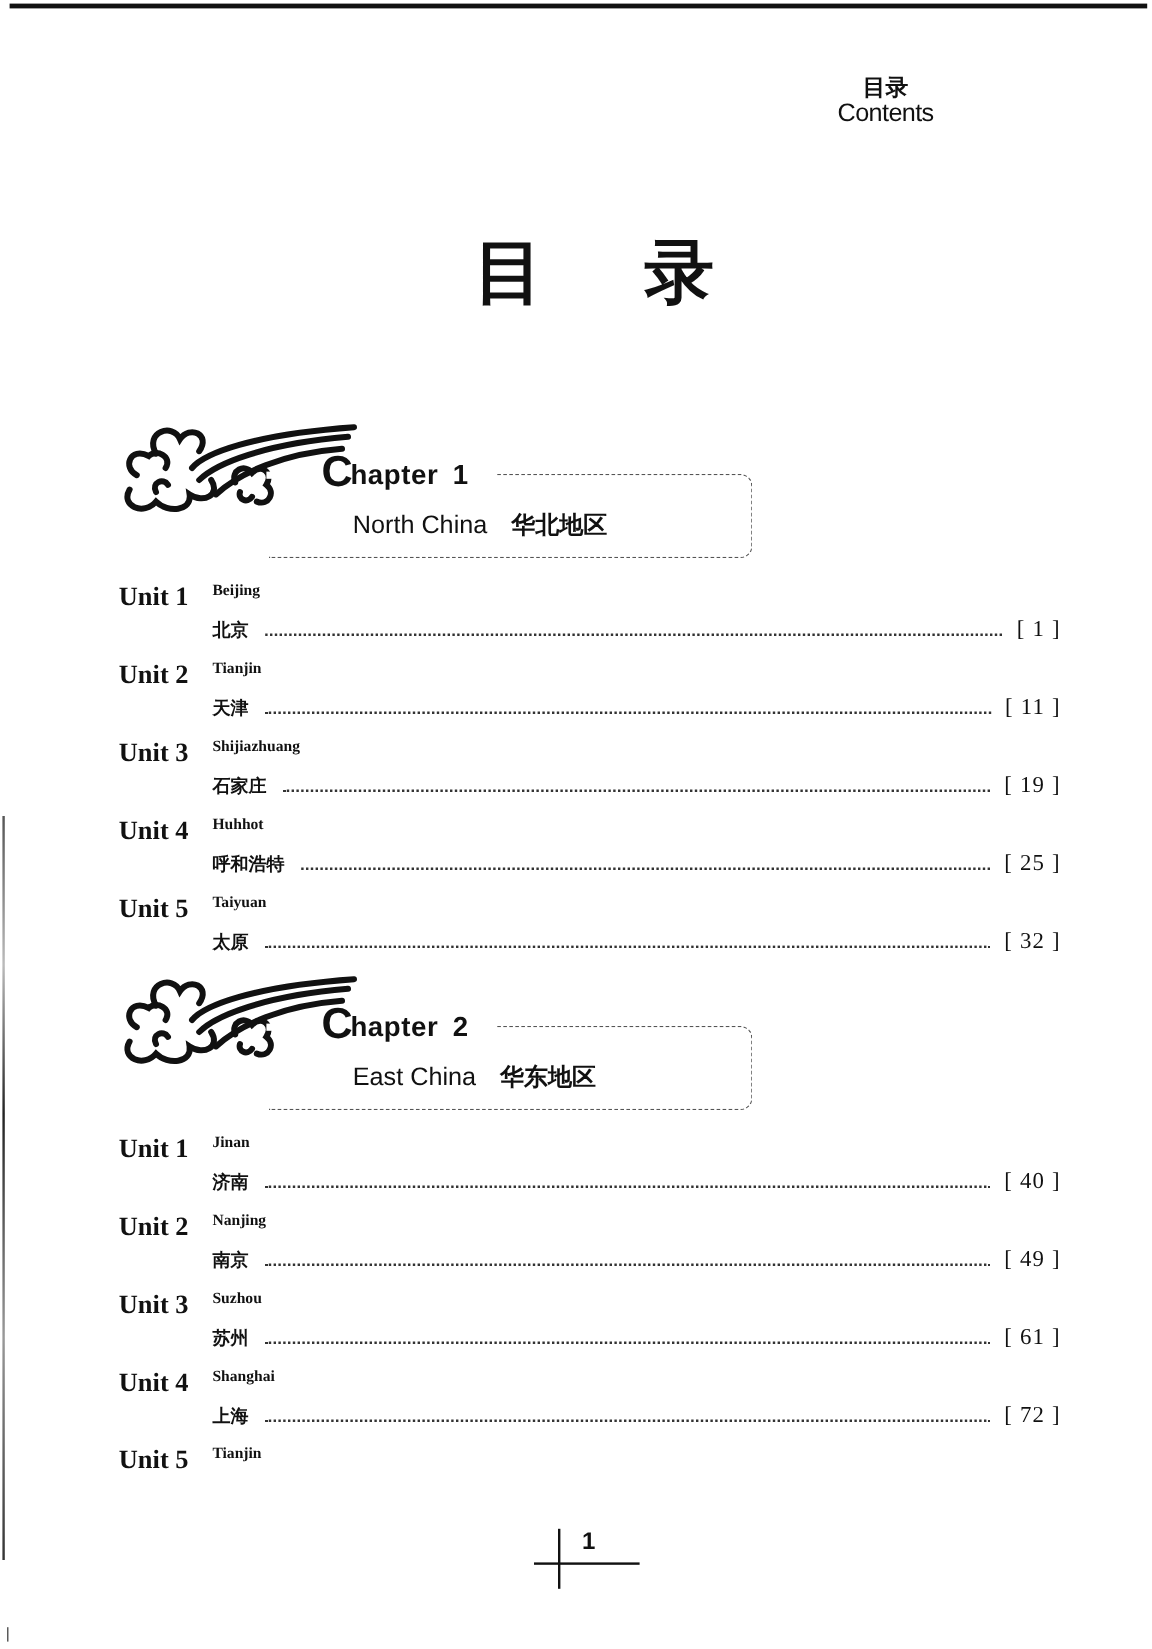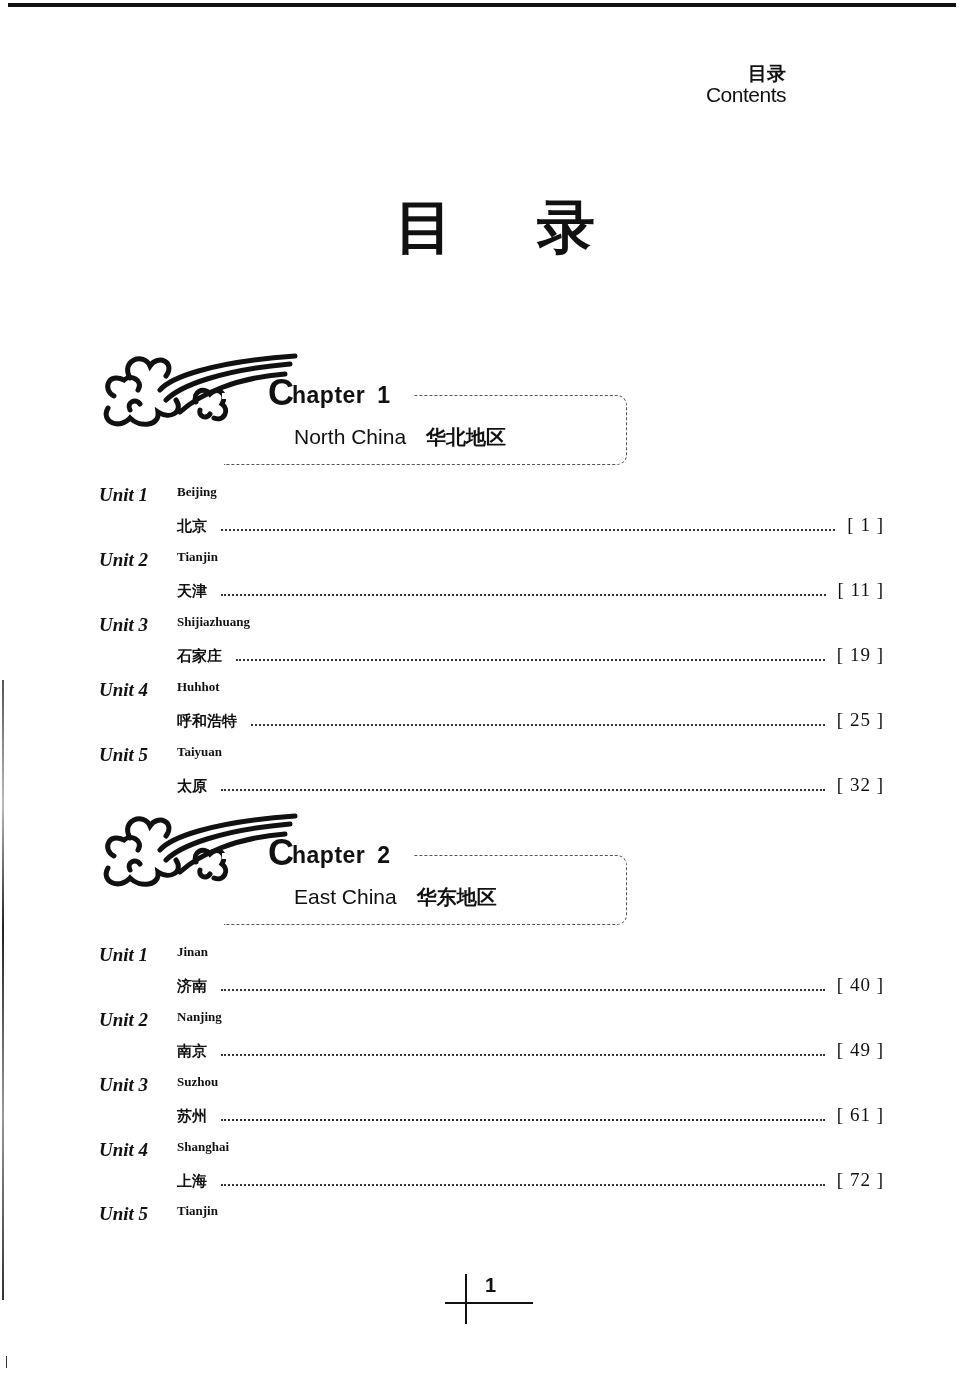--- a/index.html
+++ b/index.html
@@ -5,39 +5,39 @@
     html, body { margin: 0; padding: 0; }
     body {
       width: 960px; height: 1374px; background: #ffffff; position: relative;
       overflow: hidden; color: #111111;
       font-family: "DejaVu Serif", "Liberation Serif", serif;
     }
     .top-rule { position: absolute; left: 8px; right: 4px; top: 3px; height: 4px; background: #111; }
     .left-edge { position: absolute; left: 2px; top: 680px; width: 2px; height: 620px; background: linear-gradient(#555, #bbb 20%, #222 40%, #999 70%, #333); }
     .left-tick { position: absolute; left: 6px; top: 1356px; width: 1px; height: 12px; background: #333; }
 
-    .running-head { position: absolute; top: 64px; left: 690px; width: 96px; text-align: right; line-height: 1.05; }
+    .running-head { position: absolute; top: 64px; left: 690px; width: 96px; text-align: center; line-height: 1.05; }
     .running-head .zh { font-family: "DejaVu Sans", sans-serif; font-size: 19px; font-weight: bold; }
     .running-head .en { font-family: "Liberation Sans", sans-serif; font-size: 21px; letter-spacing: -0.5px; }
 
     .page-title { position: absolute; top: 198px; left: 395px; width: 200px; display: flex; justify-content: space-between; font-family: "DejaVu Serif", serif; font-weight: bold; font-size: 58px; line-height: 1; }
 
     .chapter { position: absolute; left: 100px; width: 540px; height: 115px; }
     .cloud { position: absolute; left: 0; top: 0; width: 200px; height: 82px; }
     .chapter-label { position: absolute; left: 168px; top: 22px; font-family: "Liberation Sans", sans-serif; font-weight: bold; font-size: 23px; letter-spacing: 0.5px; }
     .chapter-label .big-c { font-size: 36px; font-weight: 900; vertical-align: -2px; letter-spacing: -2px; }
     .chapter-label .num { margin-left: 12px; }
     .chapter-box { position: absolute; left: 124px; top: 45px; width: 402px; height: 68px; border-top: 1px dashed #555; border-right: 1px dashed #555; border-bottom: 1px dashed #555; border-radius: 0 10px 10px 0; }
     .chapter-box .mask { position: absolute; left: -2px; top: -3px; width: 192px; height: 6px; background: #fff; }
     .chapter-sub { position: absolute; left: 194px; top: 74px; font-size: 21px; white-space: nowrap; }
     .chapter-sub .en { font-family: Liberation Sans, sans-serif; }
     .chapter-sub .zh { font-family: "DejaVu Sans", sans-serif; font-weight: bold; margin-left: 20px; font-size: 20px; text-align: right; }
 
     .unit { position: absolute; left: 99px; width: 785px; height: 66px; }
-    .unit-label { position: absolute; left: 0; top: 0; font-family: "Liberation Serif", serif; font-weight: bold; font-size: 19px; font-style: italic; }
+    .unit-label { position: absolute; left: 0; top: 0; font-family: "Liberation Serif", serif; font-weight: bold; font-size: 22px; }
     .unit-en { position: absolute; left: 78px; top: 0; font-family: "Liberation Serif", serif; font-weight: bold; font-size: 13px; }
     .unit-row { position: absolute; left: 78px; top: 30px; right: 0; display: flex; align-items: baseline; }
     .unit-zh { font-family: "DejaVu Serif", serif; font-weight: bold; font-size: 15px; padding-right: 14px; white-space: nowrap; }
     .leader { flex: 1; border-bottom: 2px dotted #333; margin-bottom: 5px; height: 0; }
     .page-ref { font-family: "Liberation Serif", serif; font-size: 19px; padding-left: 12px; white-space: nowrap; letter-spacing: 1px; }
 
     .folio { position: absolute; top: 1272px; left: 445px; width: 95px; height: 55px; }
     .folio .vline { position: absolute; left: 20px; top: 2px; width: 2px; height: 50px; background: #111; }
     .folio .hline { position: absolute; left: 0; top: 30px; width: 88px; height: 2px; background: #111; }
     .folio .num { position: absolute; left: 40px; top: 2px; font-family: "Liberation Sans", sans-serif; font-weight: bold; font-size: 20px; }

